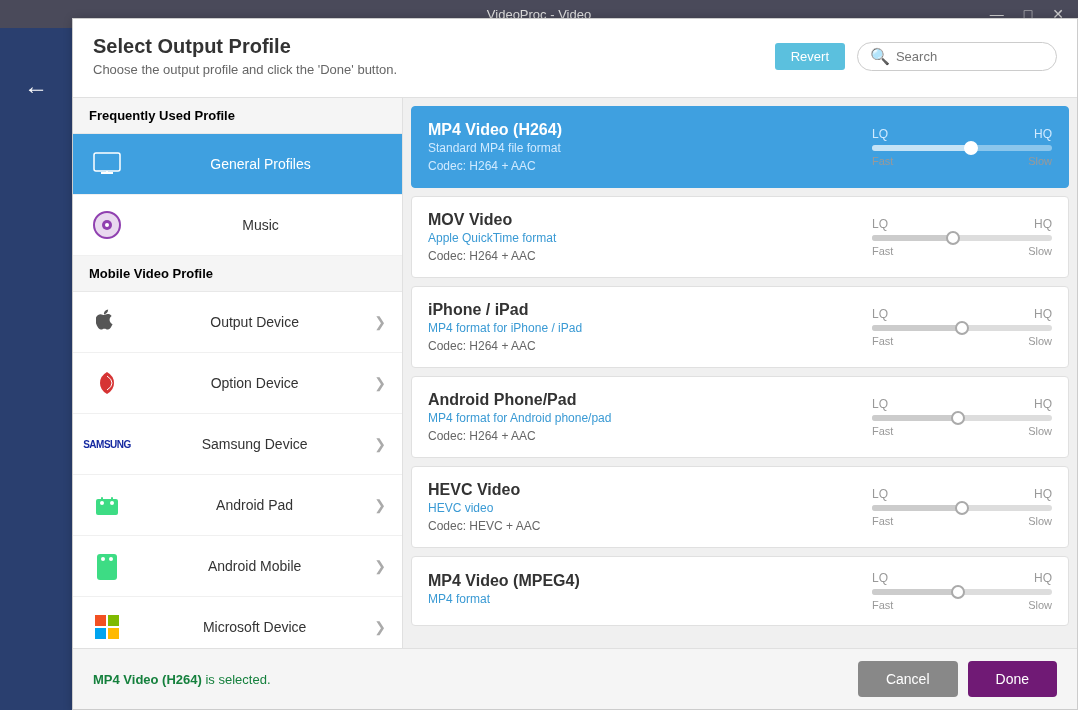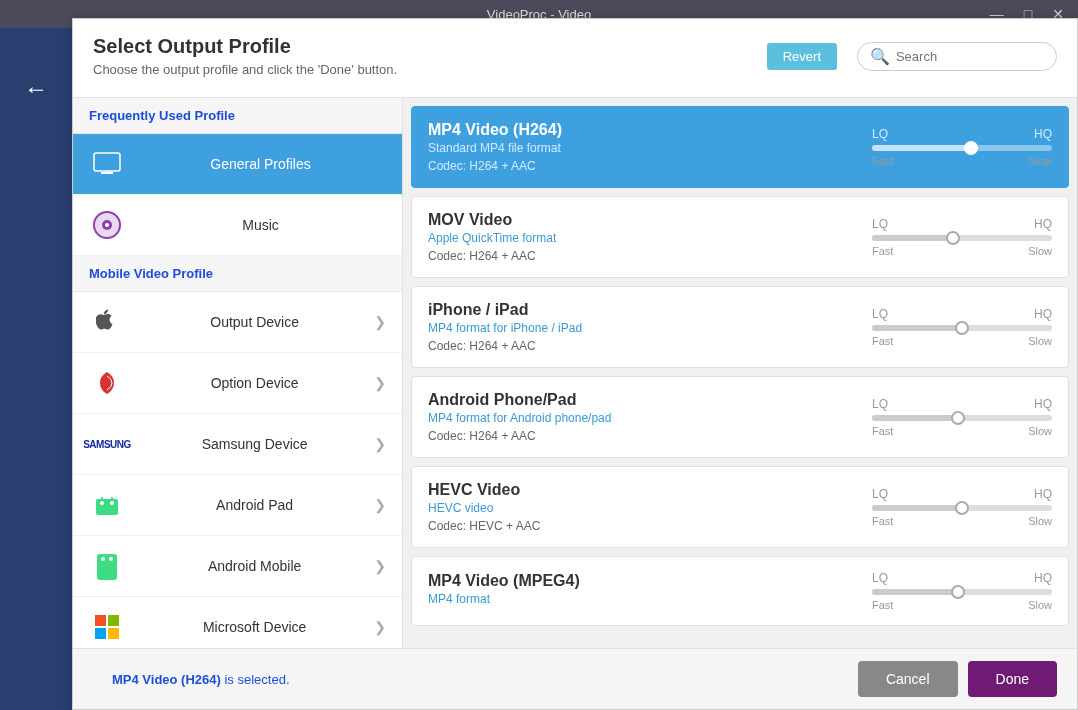--- a/index.html
+++ b/index.html
@@ -22,42 +22,42 @@
 
     
     .dialog-header {
       padding: 16px 20px 20px;
       background: #fff;
       border-bottom: 1px solid #e0e0e0;
       display: flex; align-items: center; justify-content: space-between;
     }
     .dialog-title { font-size: 20px; font-weight: bold; color: #333; }
     .dialog-subtitle { font-size: 13px; color: #666; margin-top: 4px; }
-    .header-right { display: flex; gap: 20px; align-items: center; }
+    .header-right { display: flex; gap: 12px; align-items: center; }
     .revert-btn {
       background: #5bc0de; color: #fff; border: none; padding: 6px 16px;
       border-radius: 3px; cursor: pointer; font-size: 13px;
     }
     .search-box {
       display: flex; align-items: center; background: #fff;
       border: 1px solid #ccc; border-radius: 15px; padding: 4px 12px;
       width: 200px;
     }
     .search-box input { border: none; outline: none; font-size: 13px; color: #333; width: 100%; }
 
     
     .dialog-body { display: flex; flex: 1; overflow: hidden; }
 
     
     .sidebar {
       width: 330px; min-width: 330px; background: #fff;
       border-right: 1px solid #e0e0e0; overflow-y: auto;
     }
     .sidebar-section-title {
-      padding: 10px 16px; font-size: 13px; font-weight: bold; color: #1d4ed8;
+      padding: 10px 16px; font-size: 13px; font-weight: bold; color: #000000;
       background: #f5f5f5; border-bottom: 1px solid #e8e8e8;
     }
     .sidebar-item {
       display: flex; align-items: center; padding: 12px 16px;
       cursor: pointer; border-bottom: 1px solid #f0f0f0;
       position: relative;
     }
     .sidebar-item.active { background: #3fa0e0; color: #fff; }
     .sidebar-item.active .item-label { color: #fff; }
     .item-icon { width: 36px; height: 36px; display: flex; align-items: center; justify-content: center; margin-right: 10px; flex-shrink: 0; }
@@ -92,21 +92,21 @@
     .slider-thumb { width: 14px; height: 14px; background: #fff; border: 2px solid #aaa; border-radius: 50%; position: absolute; top: -4px; transform: translateX(-50%); }
     .profile-card.active .slider-thumb { border-color: #fff; background: #fff; }
     .profile-card.active .slider-track { background: rgba(255,255,255,0.4); }
     .slider-labels { display: flex; justify-content: space-between; width: 180px; font-size: 11px; color: #999; }
 
     
     .dialog-footer {
       padding: 12px 20px; background: #f5f5f5; border-top: 1px solid #e0e0e0;
       display: flex; align-items: center; justify-content: space-between;
     }
-    .selected-text { font-size: 13px; color: #1d4ed8; margin-left: 19px; }
+    .selected-text { font-size: 13px; color: #15803d; }
     .selected-text strong { font-weight: bold; }
     .footer-buttons { display: flex; gap: 10px; }
     .cancel-btn {
       background: #888; color: #fff; border: none; padding: 10px 28px;
       border-radius: 4px; cursor: pointer; font-size: 14px;
     }
     .done-btn {
       background: #701a75; color: #fff; border: none; padding: 10px 28px;
       border-radius: 4px; cursor: pointer; font-size: 14px;
     }

